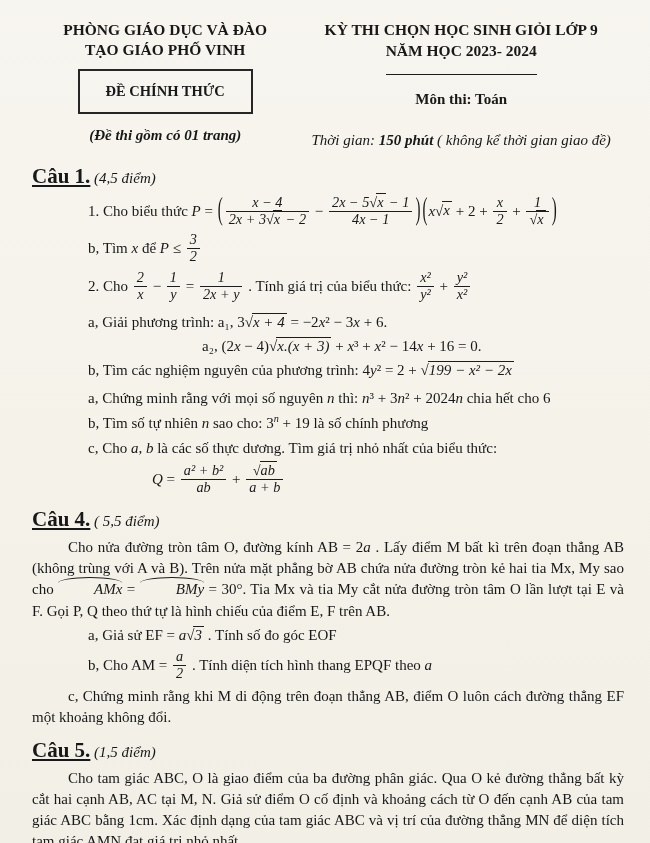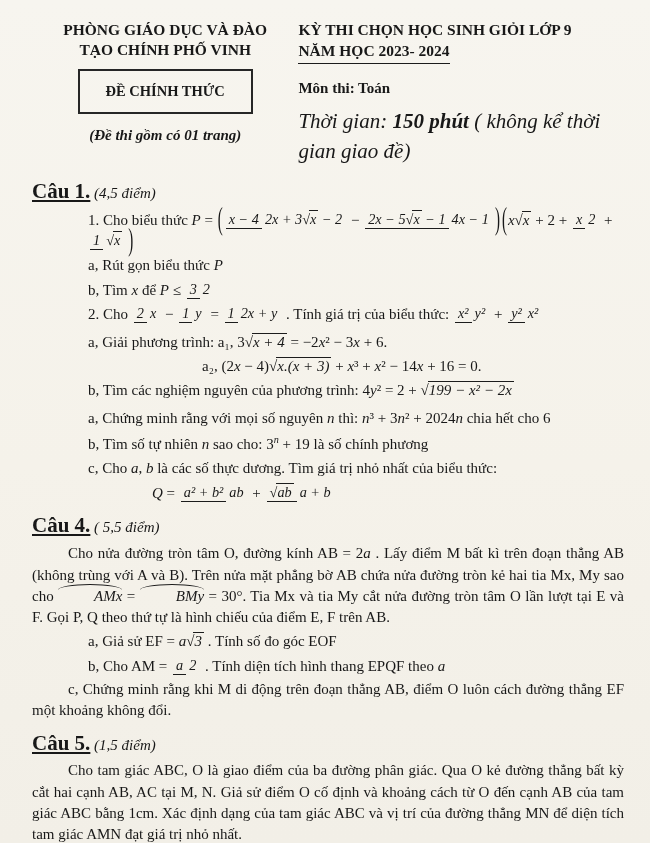--- a/index.html
+++ b/index.html
@@ -6,59 +6,59 @@
   .sheet{
     width:650px;height:843px;box-sizing:border-box;overflow:hidden;
     margin:0 auto;position:relative;
     background:linear-gradient(180deg,#f7f5ef 0%,#f5f2ea 55%,#f2efe7 100%);
     font-family:Liberation Serif, serif;
     color:#181818;font-size:15px;line-height:1.42;
     padding:20px 26px 0 32px;
   }
   .hdr{display:flex;margin-bottom:10px;}
   .hdr-left{flex:0 0 45%;text-align:center;}
-  .hdr-right{flex:1;}
+  .hdr-right{flex:1;text-align:center;}
   .dept{font-weight:bold;font-size:15.5px;line-height:1.3;}
   .offbox{display:inline-block;border:2px solid #262626;padding:10px 26px;font-weight:bold;font-size:14.5px;margin-top:9px;}
   .pagenote{font-style:italic;font-weight:bold;margin-top:11px;font-size:15px;}
   .extitle{font-weight:bold;font-size:15.5px;line-height:1.3;}
-  .year{font-weight:bold;font-size:15.5px;display:inline-block;border-bottom:1.6px solid #1c1c1c;padding-bottom:1px;}
+  .year{font-weight:bold;font-size:15.5px;display:inline-block;border-bottom:1.6px solid #1c1c1c;padding-bottom:12px;}
   .subject{font-weight:bold;margin-top:14px;font-size:15px;}
-  .timeline{font-style:italic;font-size:21px;margin-top:8px;}
+  .timeline{font-style:italic;font-size:15px;margin-top:20px;}
   .timeline .tval{font-weight:bold;}
   .q{margin-top:7px;}
   .qh{font-weight:bold;text-decoration:underline;font-size:21px;}
   .pts{font-style:italic;}
   .ln{margin-left:56px;margin-top:3px;}
   .ln2{margin-left:170px;margin-top:2px;}
   .fml{margin-left:120px;margin-top:4px;}
   .para{text-align:justify;text-indent:36px;margin-top:2px;}
   .mi{font-style:italic;}
-  .frac{display:inline-flex;flex-direction:row;text-align:center;vertical-align:middle;
+  .frac{display:inline-flex;flex-direction:column;text-align:center;vertical-align:middle;
         line-height:1.12;font-style:italic;font-size:0.95em;margin:1px 2px;position:relative;top:-1px;}
   .frac .num{border-bottom:1.2px solid #1c1c1c;padding:0 3px;}
   .frac .den{padding:0 3px;}
   .sqrt{white-space:nowrap;font-style:italic;}
   .sqrt .rsign{font-style:normal;letter-spacing:-1px;}
   .sqrt .rad{border-top:1.2px solid #1c1c1c;padding:0 2px 0 1px;}
   .big{display:inline-block;transform:scaleY(2.05);transform-origin:50% 52%;margin:0 1px;font-style:normal;font-weight:400;}
   .arc{font-style:italic;position:relative;display:inline-block;}
   .arc::before{content:"";position:absolute;left:0;right:0;top:-2px;height:5px;
                border-top:1.5px solid #1c1c1c;border-radius:50% 50% 0 0/100% 100% 0 0;}
   sup{font-size:0.68em;font-style:italic;}
 </style>
 </head>
 <body>
 
 <div class="sheet">
 
   <div class="hdr">
     <div class="hdr-left">
       <div class="dept">PHÒNG GIÁO DỤC VÀ ĐÀO</div>
-      <div class="dept">TẠO CHÍNH PHỐ VINH</div>
+      <div class="dept">TẠO GIÁO PHỐ VINH</div>
       <div><span class="offbox">ĐỀ CHÍNH THỨC</span></div>
       <div class="pagenote">(Đề thi gồm có 01 trang)</div>
     </div>
     <div class="hdr-right">
       <div class="extitle">KỲ THI CHỌN HỌC SINH GIỎI LỚP 9</div>
       <div><span class="year">NĂM HỌC 2023- 2024</span></div>
       <div class="subject">Môn thi: Toán</div>
       <div class="timeline"><span>Thời gian: </span><span class="tval">150 phút</span><span> ( không kể thời gian giao đề)</span></div>
     </div>
   </div>
@@ -71,21 +71,20 @@
         </span> − <span class="frac">
           <span class="num">2x − 5<span class="sqrt"><span class="rsign">√</span><span class="rad">x</span></span> − 1</span>
           <span class="den">4x − 1</span>
         </span><span class="big">)</span><span class="big">(</span><span class="mi">x</span><span class="sqrt"><span class="rsign">√</span><span class="rad">x</span></span> + 2 + <span class="frac">
           <span class="num">x</span>
           <span class="den">2</span>
         </span> + <span class="frac">
           <span class="num">1</span>
           <span class="den"><span class="sqrt"><span class="rsign">√</span><span class="rad">x</span></span></span>
         </span><span class="big">)</span></div>
-    <div class="ln">a, Rút gọn biểu thức <span class="mi">P</span></div>
     <div class="ln">b, Tìm <span class="mi">x</span> để <span class="mi">P</span> ≤ <span class="frac">
           <span class="num">3</span>
           <span class="den">2</span>
         </span></div>
     <div class="ln">2. Cho <span class="frac">
           <span class="num">2</span>
           <span class="den">x</span>
         </span> − <span class="frac">
           <span class="num">1</span>
           <span class="den">y</span>

